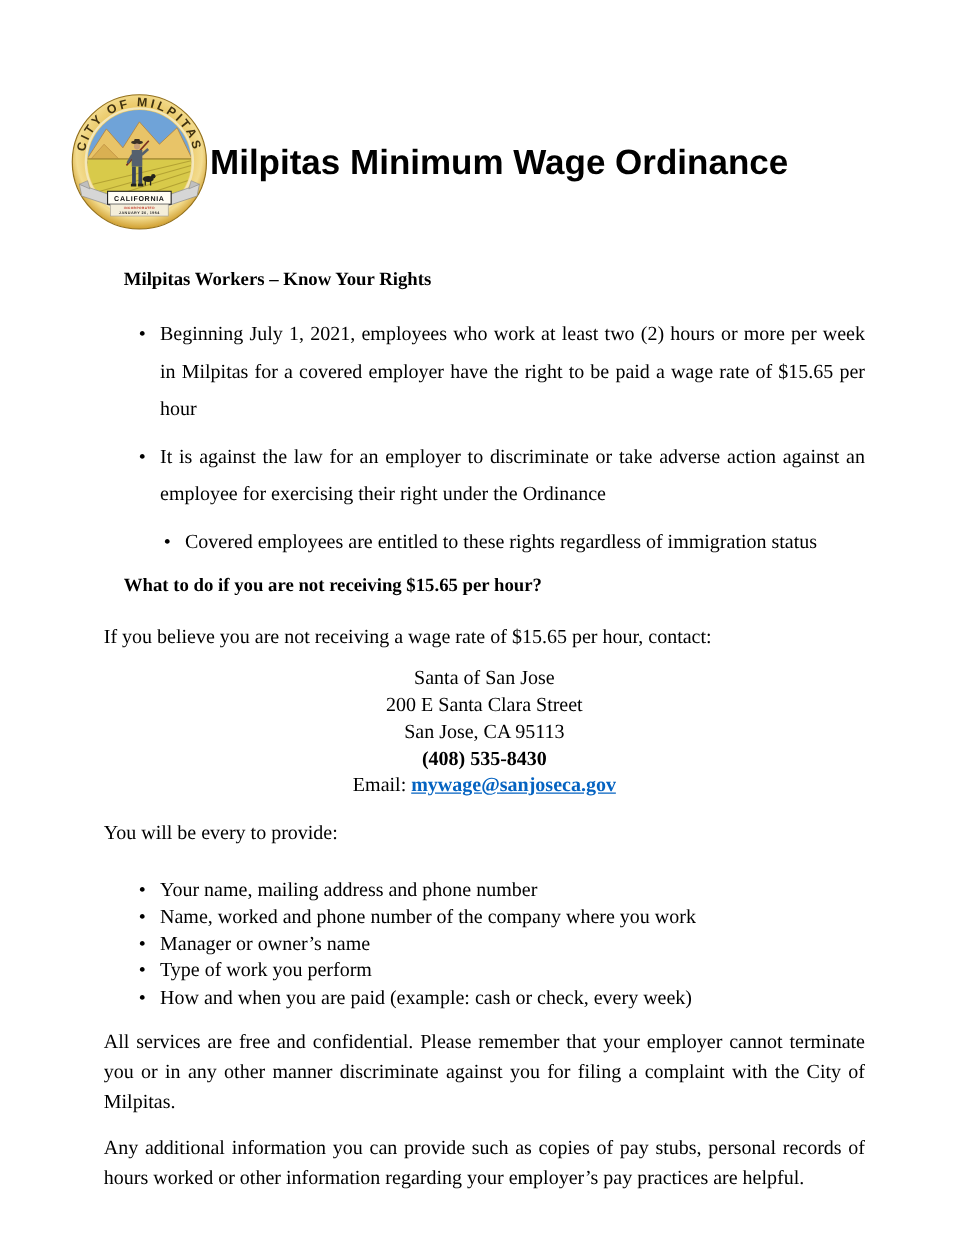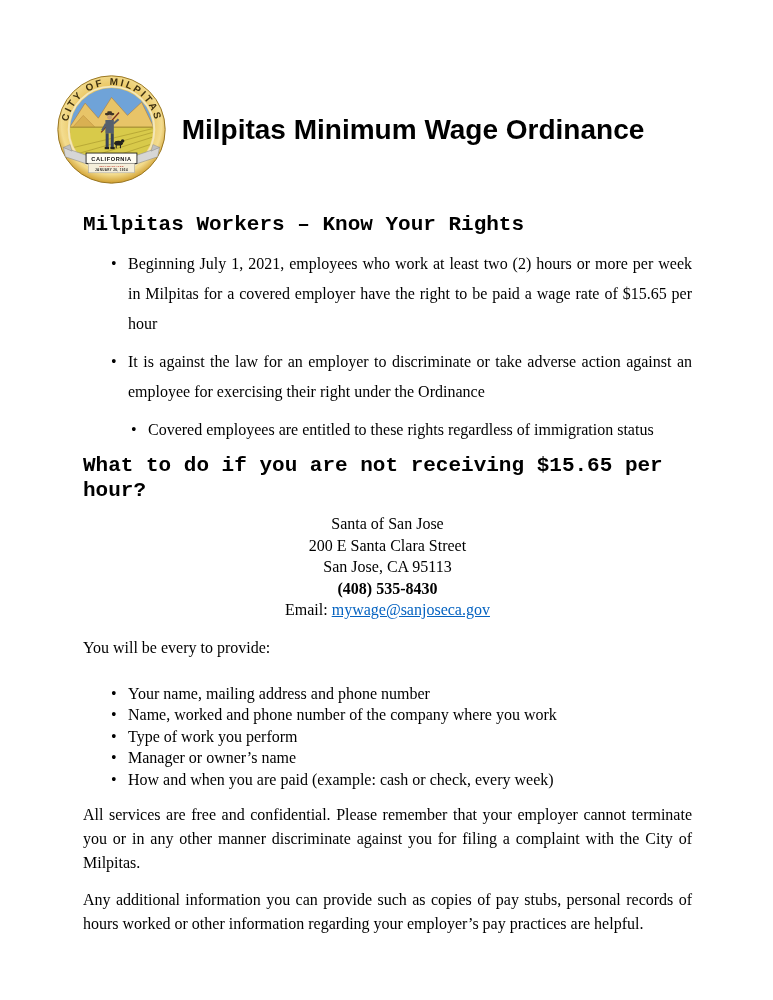--- a/index.html
+++ b/index.html
@@ -10,30 +10,30 @@
     overflow:hidden;
     font-family:"Liberation Serif", serif;
     color:#000000;
   }
   .content { padding:0 81px 0 83px; }
 
   
   .masthead { display:flex; align-items:center; padding-top:73px; }
   .seal-wrap { margin-left:55px; width:113px; height:113px; flex:0 0 auto; }
   .doc-title {
-    width:490px; text-align:center; margin:0;
+    width:490px; margin:0;
     font-family:"Liberation Sans", sans-serif;
     font-size:28px; font-weight:700; line-height:34px; color:#000;
   }
 
   
   .section-heading {
-    font-family:Liberation Mono, monospace;
-    font-size:21px; font-weight:700; line-height:25px;
-    margin:0;
+    font-family:Liberation Serif, serif;
+    font-size:15px; font-weight:700; line-height:25px;
+    margin:16px;
   }
   .h-rights { margin-top:26px; }
   .h-whattodo { margin-top:8px; }
 
   
   p { font-size:16px; line-height:24px; margin:0; }
   .justified { text-align:justify; }
   .intro-para { margin-top:9px; }
   .provide-intro { margin-top:15px; }
   .closing-para { margin-top:13px; }
@@ -51,21 +51,21 @@
   ul.rights-list { margin-top:12px; }
   ul.rights-list li { text-align:justify; margin-bottom:8px; }
   ul.rights-list li:last-child { margin-bottom:0;margin-left:20px; }
   ul.provide-list { margin-top:23px; }
   ul.provide-list li { line-height:21.5px; }
 
   
   .contact-block { text-align:center; margin-top:10px; font-size:16px; line-height:21.5px; }
   .contact-line { display:block; }
   .contact-phone { font-weight:700; }
-  .email-link { color:#0563C1; text-decoration:underline; cursor:pointer; }
+  .email-link { color:#0563C1; text-decoration:underline; cursor:pointer;font-weight:bold; }
 
   
   .seal-ring-text { font-family:"Liberation Sans", sans-serif; font-weight:700; }
 </style>
 </head>
 <body>
 
 <div class="page">
 
   <div class="masthead">
@@ -146,35 +146,36 @@
   <div class="content">
 
     <h2 class="section-heading h-rights">Milpitas Workers – Know Your Rights</h2>
     <ul class="bullets rights-list">
       <li>Beginning July 1, 2021, employees who work at least two (2) hours or more per week in Milpitas for a covered employer have the right to be paid a wage rate of $15.65 per hour</li>
       <li>It is against the law for an employer to discriminate or take adverse action against an employee for exercising their right under the Ordinance</li>
       <li>Covered employees are entitled to these rights regardless of immigration status</li>
     </ul>
 
     <h2 class="section-heading h-whattodo">What to do if you are not receiving $15.65 per hour?</h2>
+    <p class="intro-para">If you believe you are not receiving a wage rate of $15.65 per hour, contact:</p>
 
     <div class="contact-block">
       <span class="contact-line">Santa of San Jose</span>
       <span class="contact-line">200 E Santa Clara Street</span>
       <span class="contact-line">San Jose, CA 95113</span>
       <span class="contact-line contact-phone">(408) 535-8430</span>
       <span class="contact-line"><span>Email: </span><a href="#" class="email-link">mywage@sanjoseca.gov</a></span>
     </div>
 
     <p class="provide-intro">You will be every to provide:</p>
     <ul class="bullets provide-list">
       <li>Your name, mailing address and phone number</li>
       <li>Name, worked and phone number of the company where you work</li>
+      <li>Manager or owner’s name</li>
       <li>Type of work you perform</li>
-      <li>Manager or owner’s name</li>
       <li>How and when you are paid (example: cash or check, every week)</li>
     </ul>
 
     <p class="closing-para justified">All services are free and confidential. Please remember that your employer cannot terminate you or in any other manner discriminate against you for filing a complaint with the City of Milpitas.</p>
     <p class="closing-para justified">Any additional information you can provide such as copies of pay stubs, personal records of hours worked or other information regarding your employer’s pay practices are helpful.</p>
 
   </div>
 </div>
 
 </body></html>

